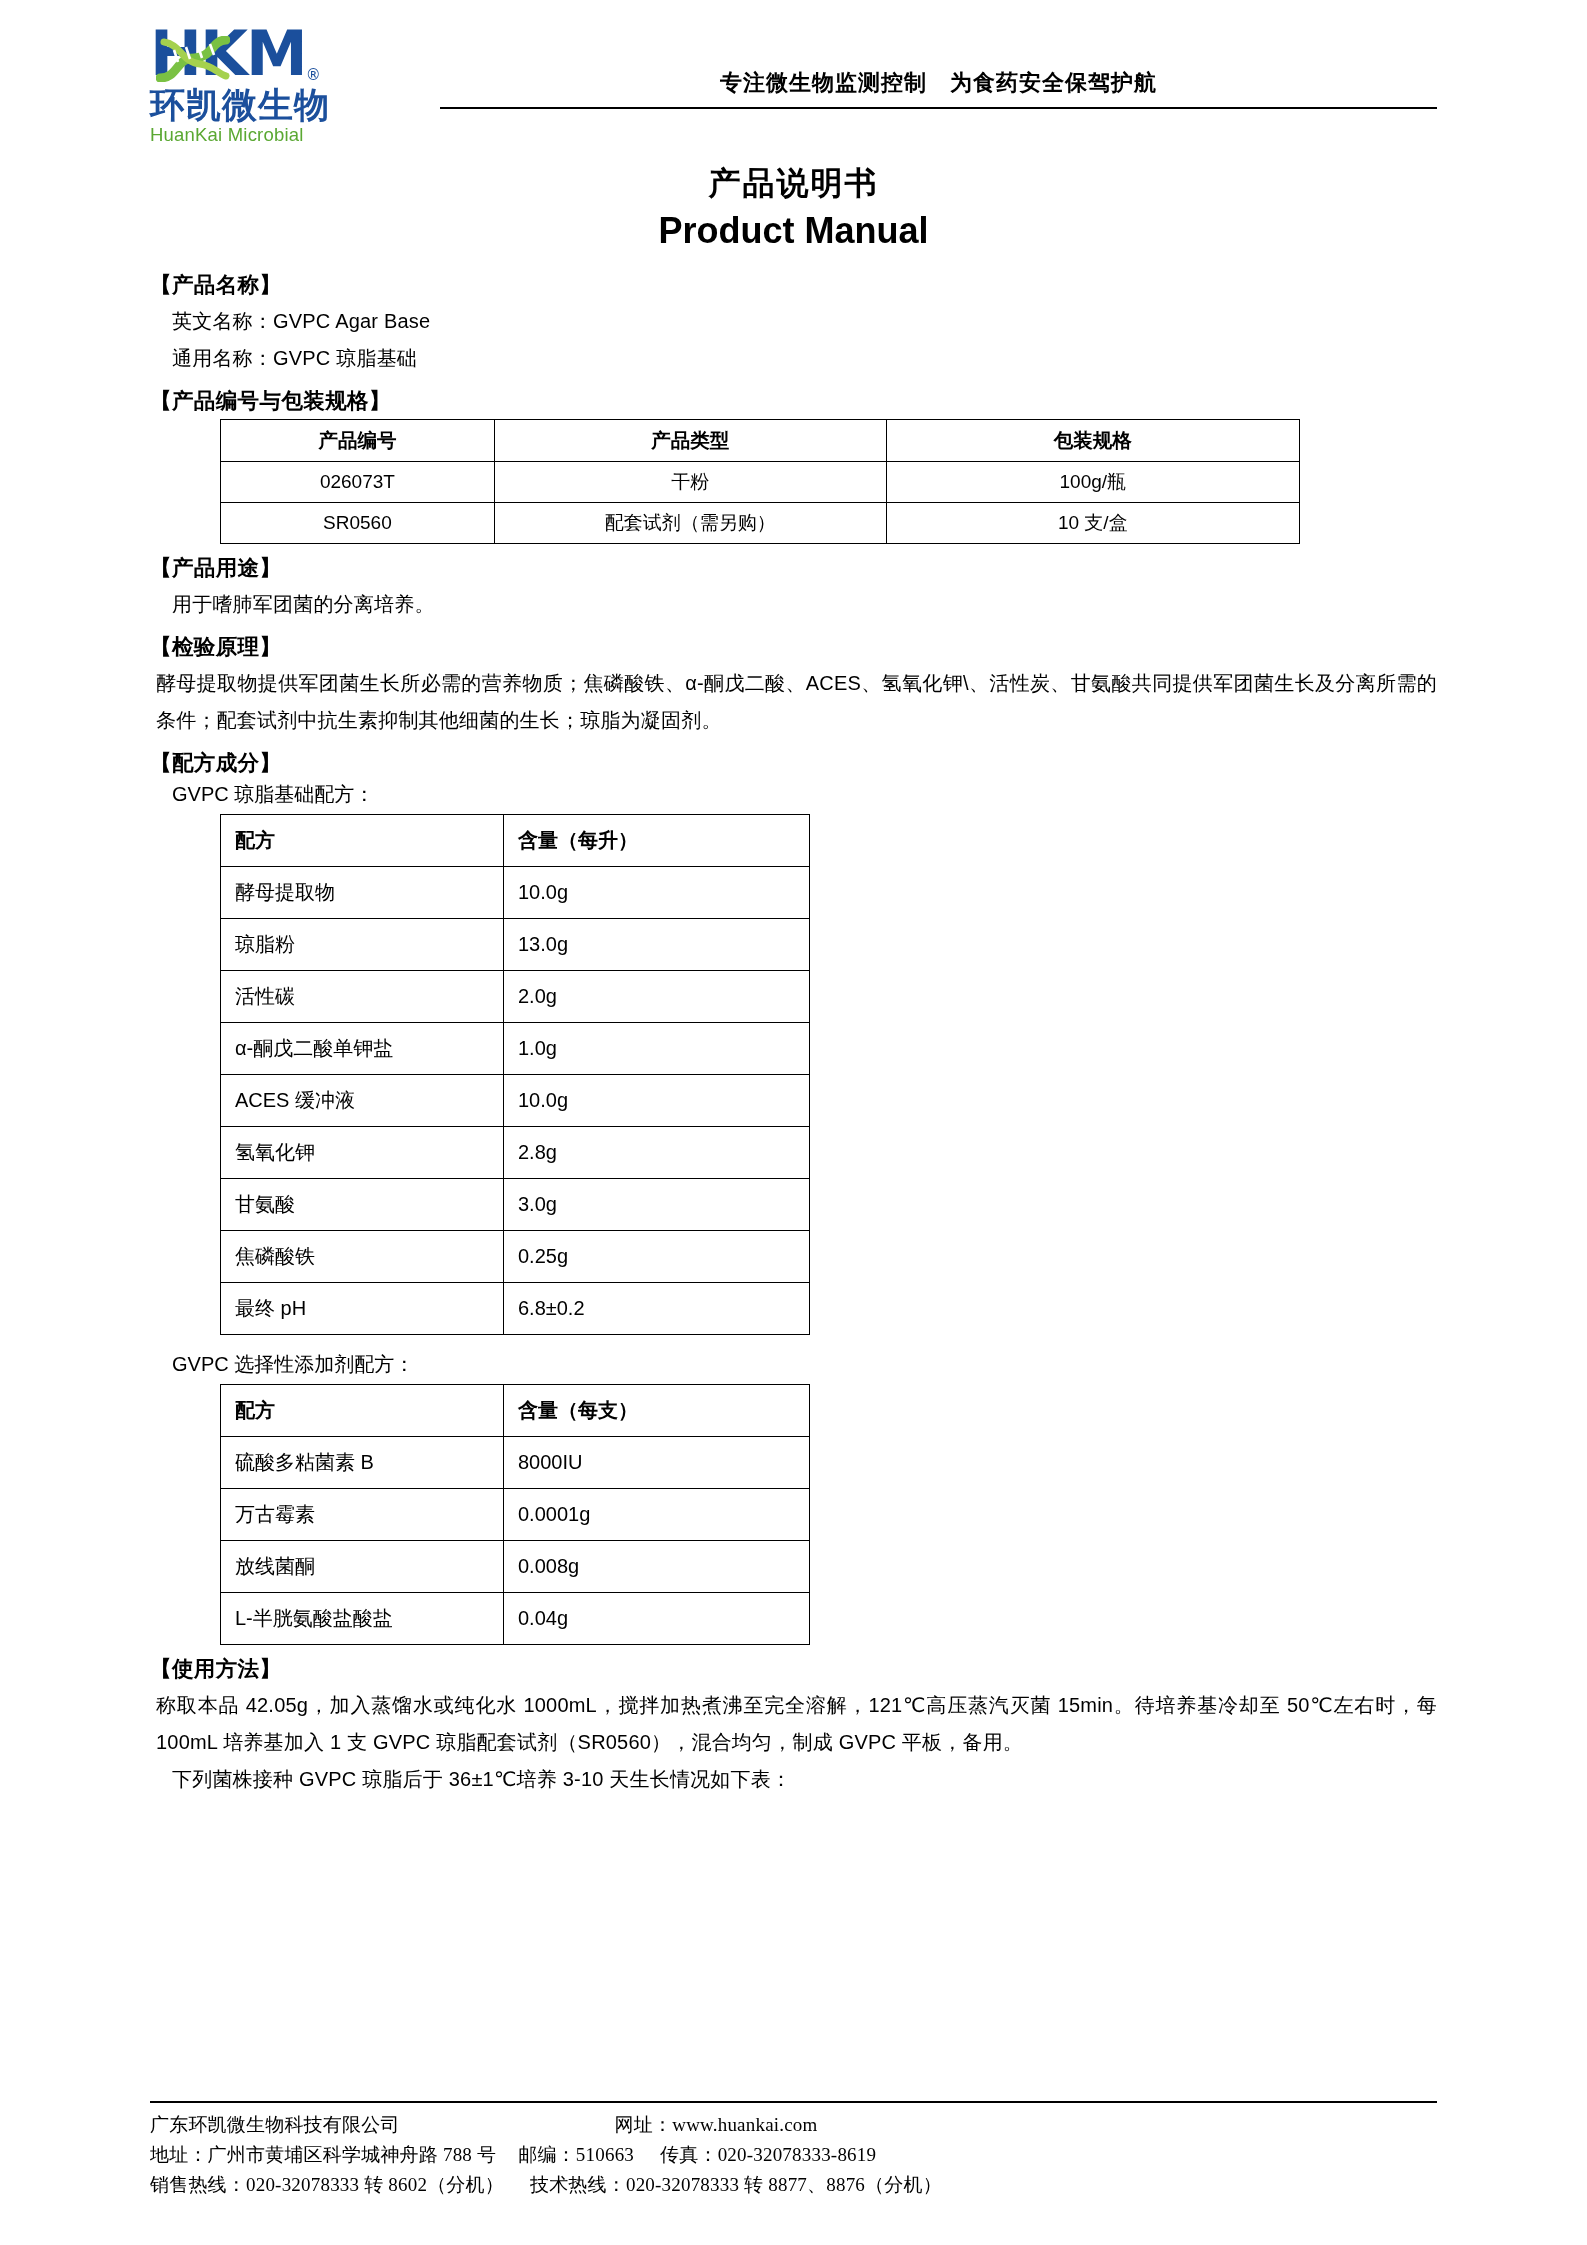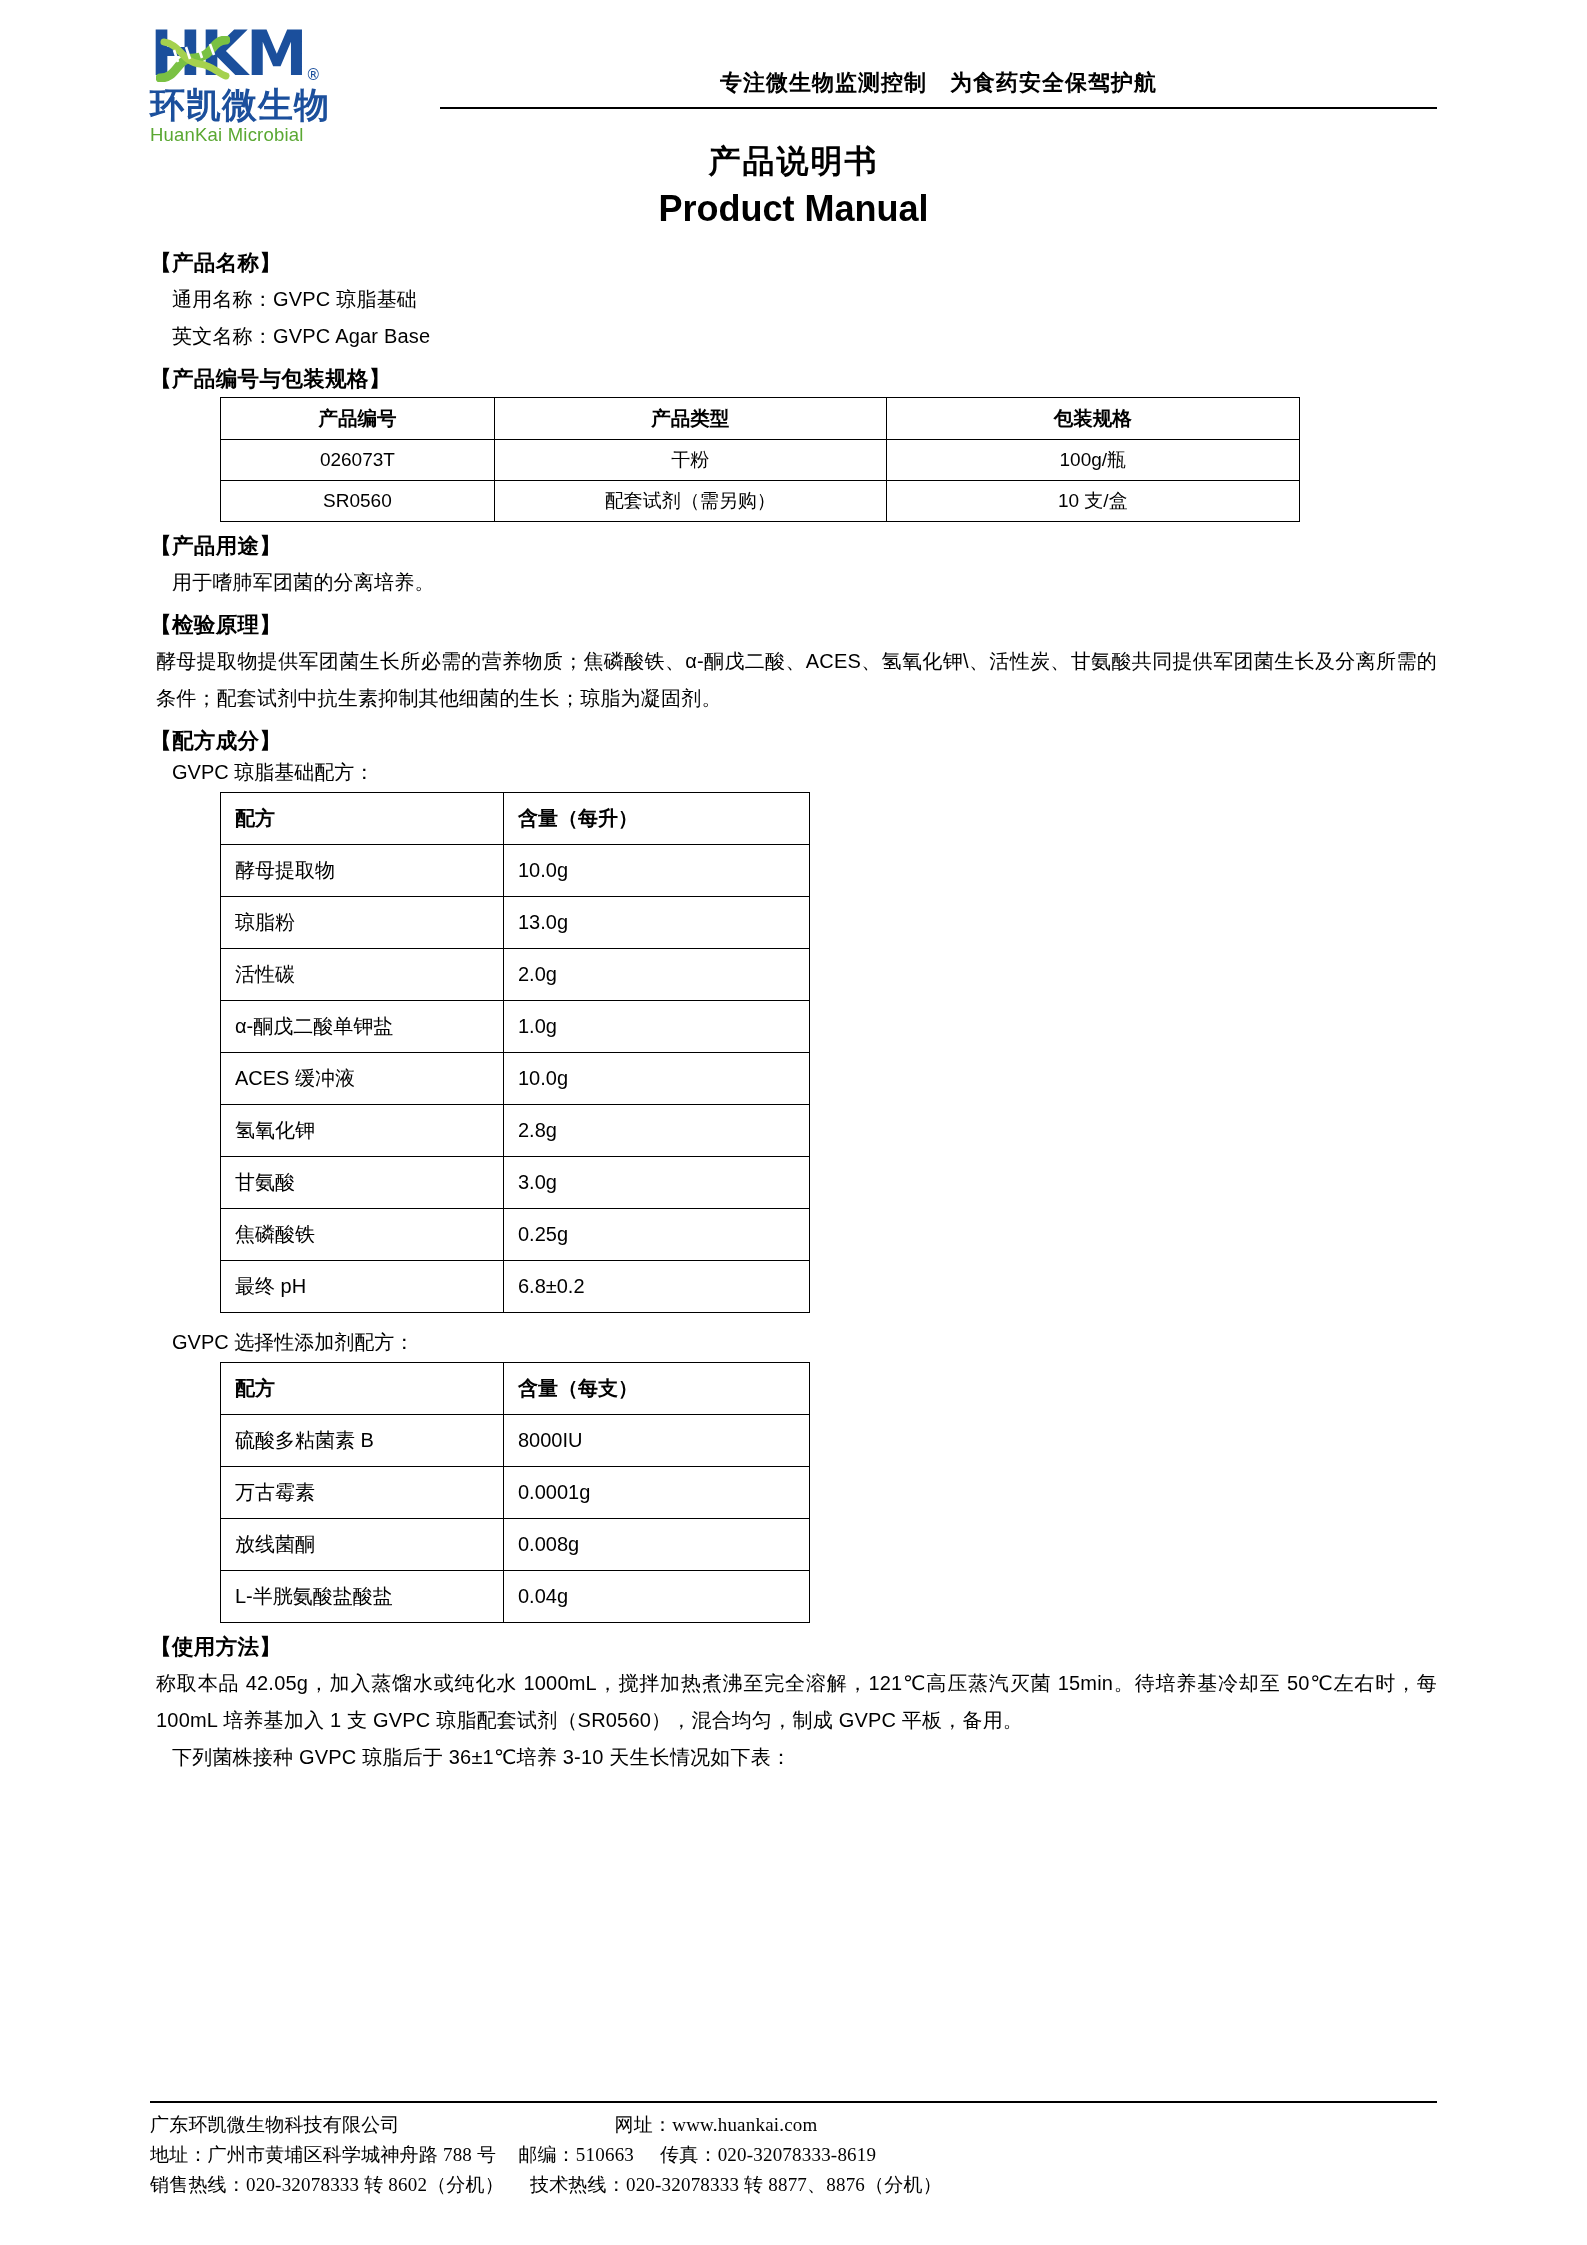--- a/index.html
+++ b/index.html
@@ -95,20 +95,21 @@
     width: 100%;
   }
 
   
   .doc-title-cn {
     text-align: center;
     font-family: "DejaVu Sans", sans-serif;
     font-size: 32px;
     font-weight: bold;
     letter-spacing: 2px;
+    margin-top: 22px;
   }
   .doc-title-en {
     text-align: center;
     font-family: "Liberation Sans", sans-serif;
     font-size: 36px;
     font-weight: bold;
     letter-spacing: 0px;
     margin-top: 4px;
   }
 
@@ -243,24 +244,24 @@
     </div>
   </div>
 
   <div class="doc-title-cn">产品说明书</div>
   <div class="doc-title-en">Product Manual</div>
 
   <div class="content">
 
     <div class="sec-head">【产品名称】</div>
     <div class="para">
+      <span>英文名称：</span><span>GVPC Agar Base</span>
+    </div>
+    <div class="para">
       <span>通用名称：</span><span>GVPC 琼脂基础</span>
-    </div>
-    <div class="para">
-      <span>英文名称：</span><span>GVPC Agar Base</span>
     </div>
 
     <div class="sec-head">【产品编号与包装规格】</div>
     <table class="spec-table">
       <thead>
         <tr>
           <th class="c1">产品编号</th>
           <th class="c2">产品类型</th>
           <th class="c3">包装规格</th>
         </tr>

